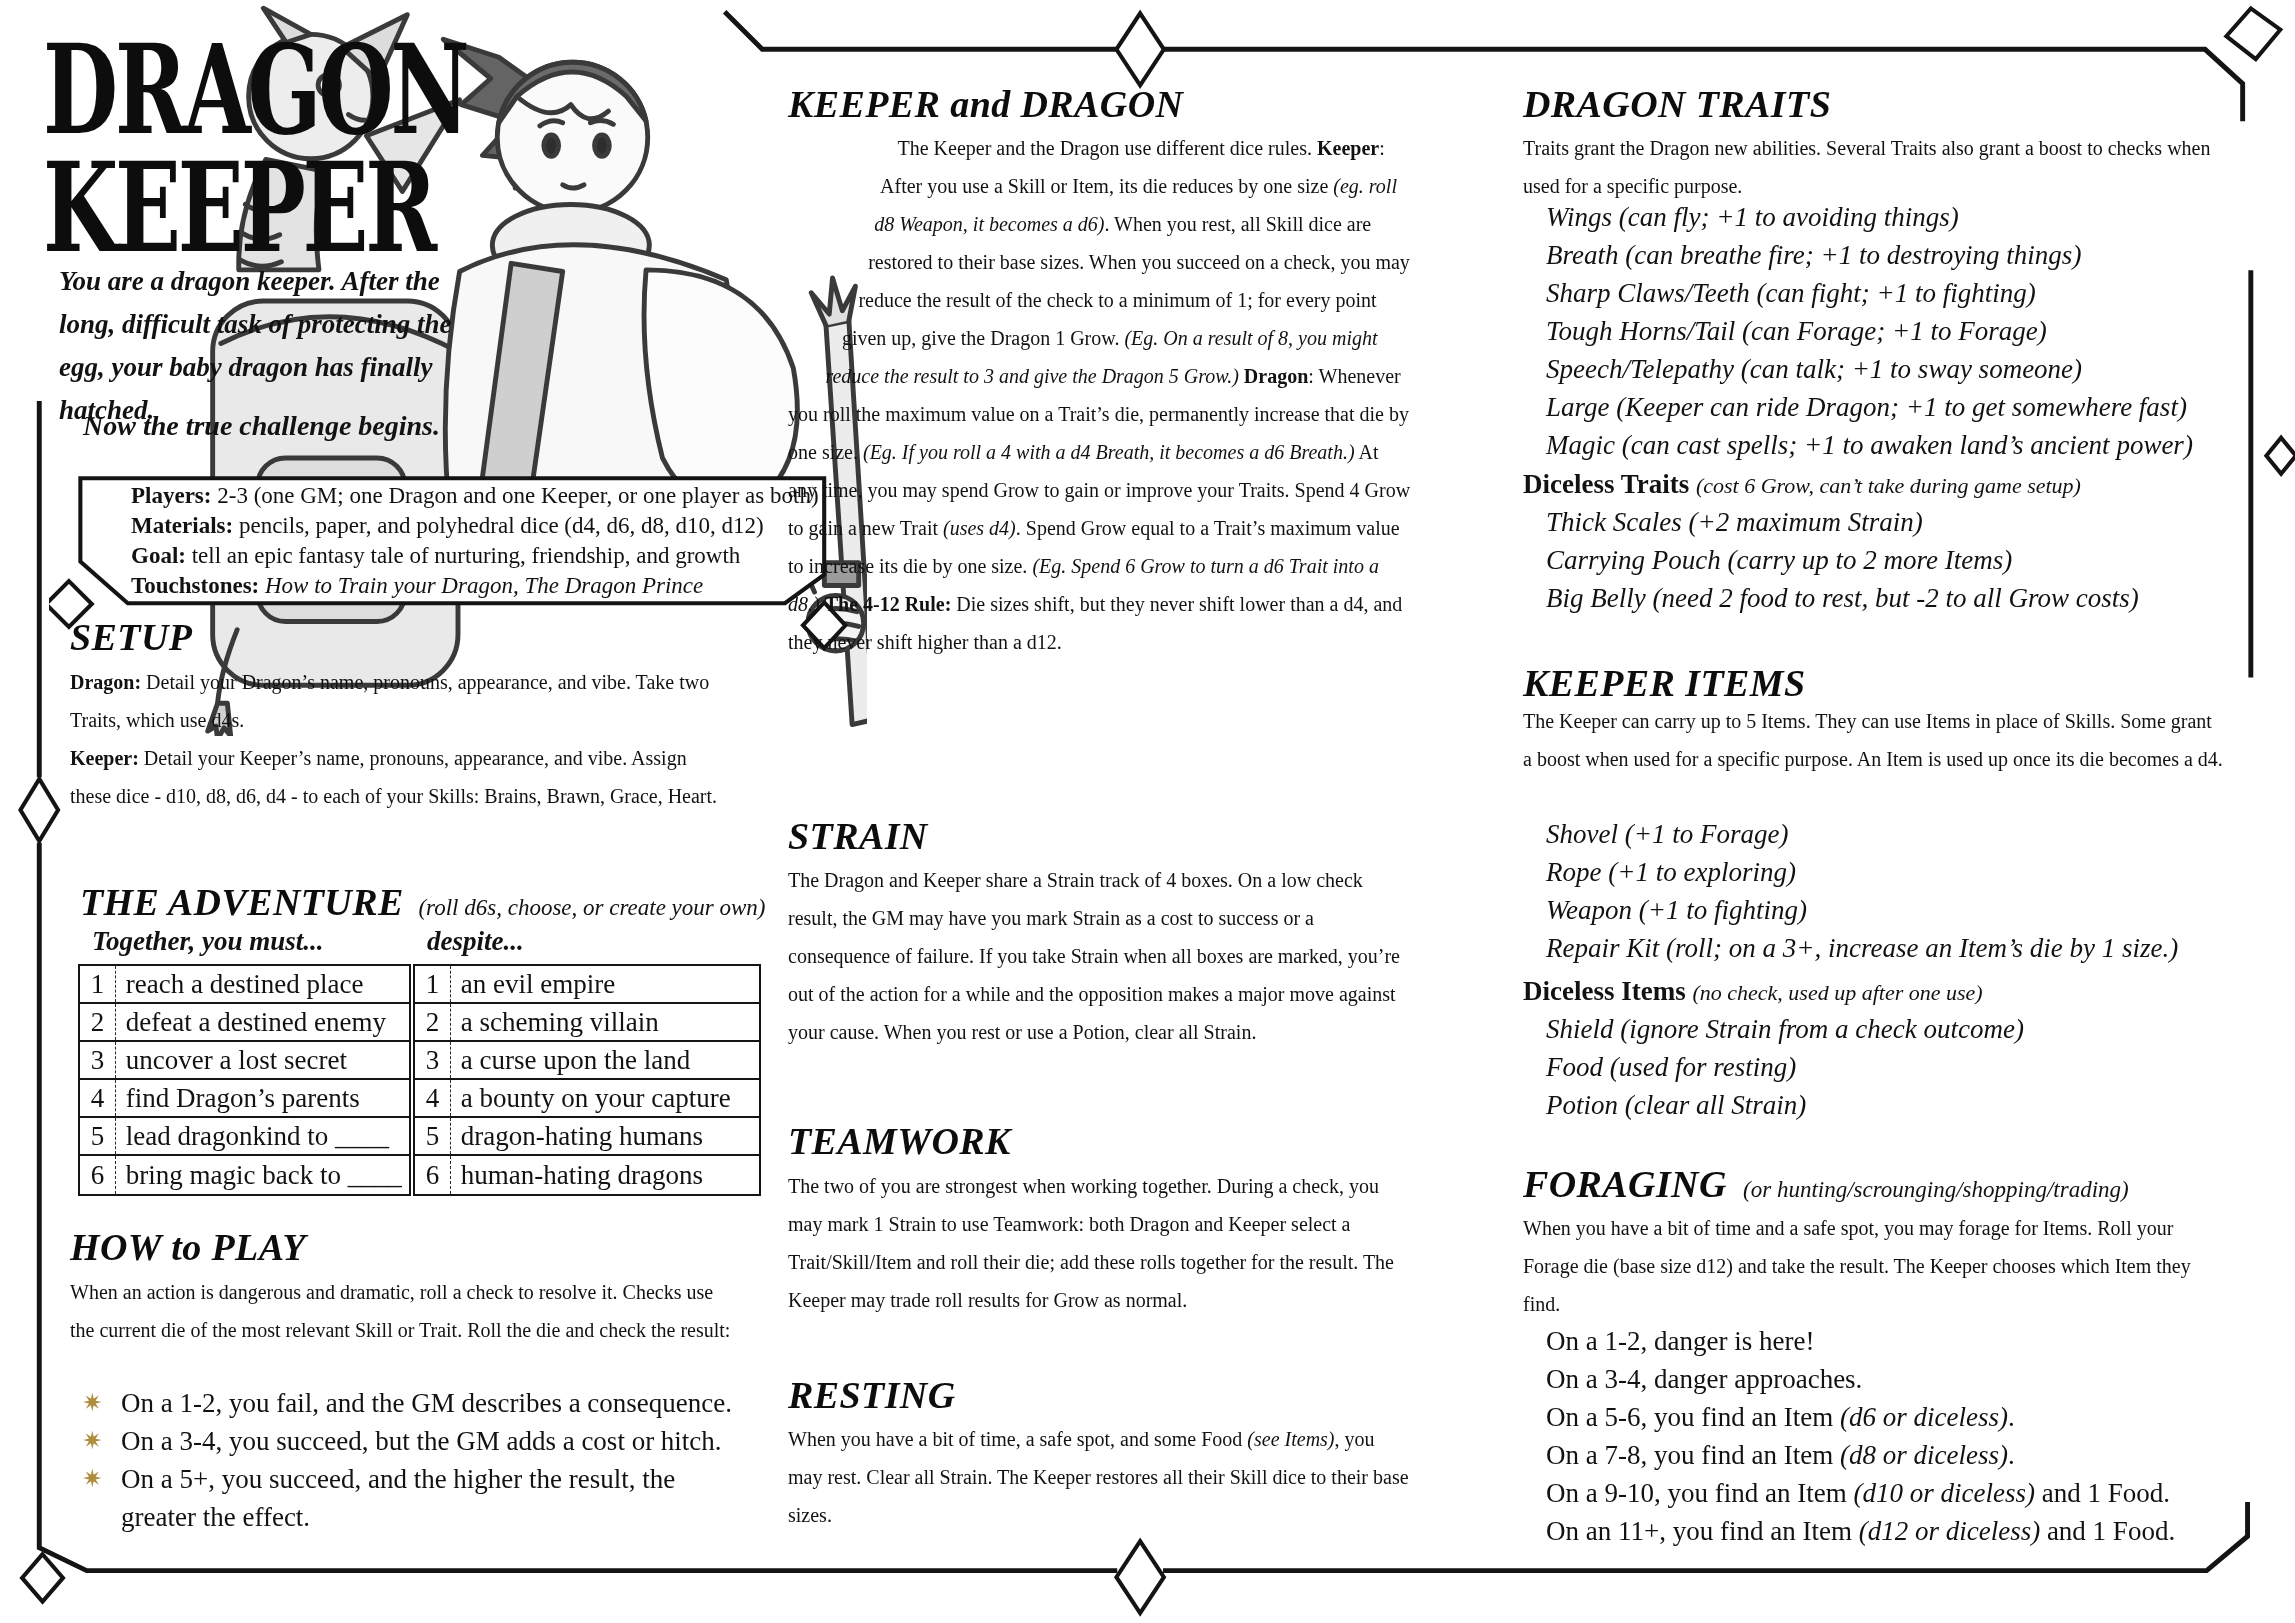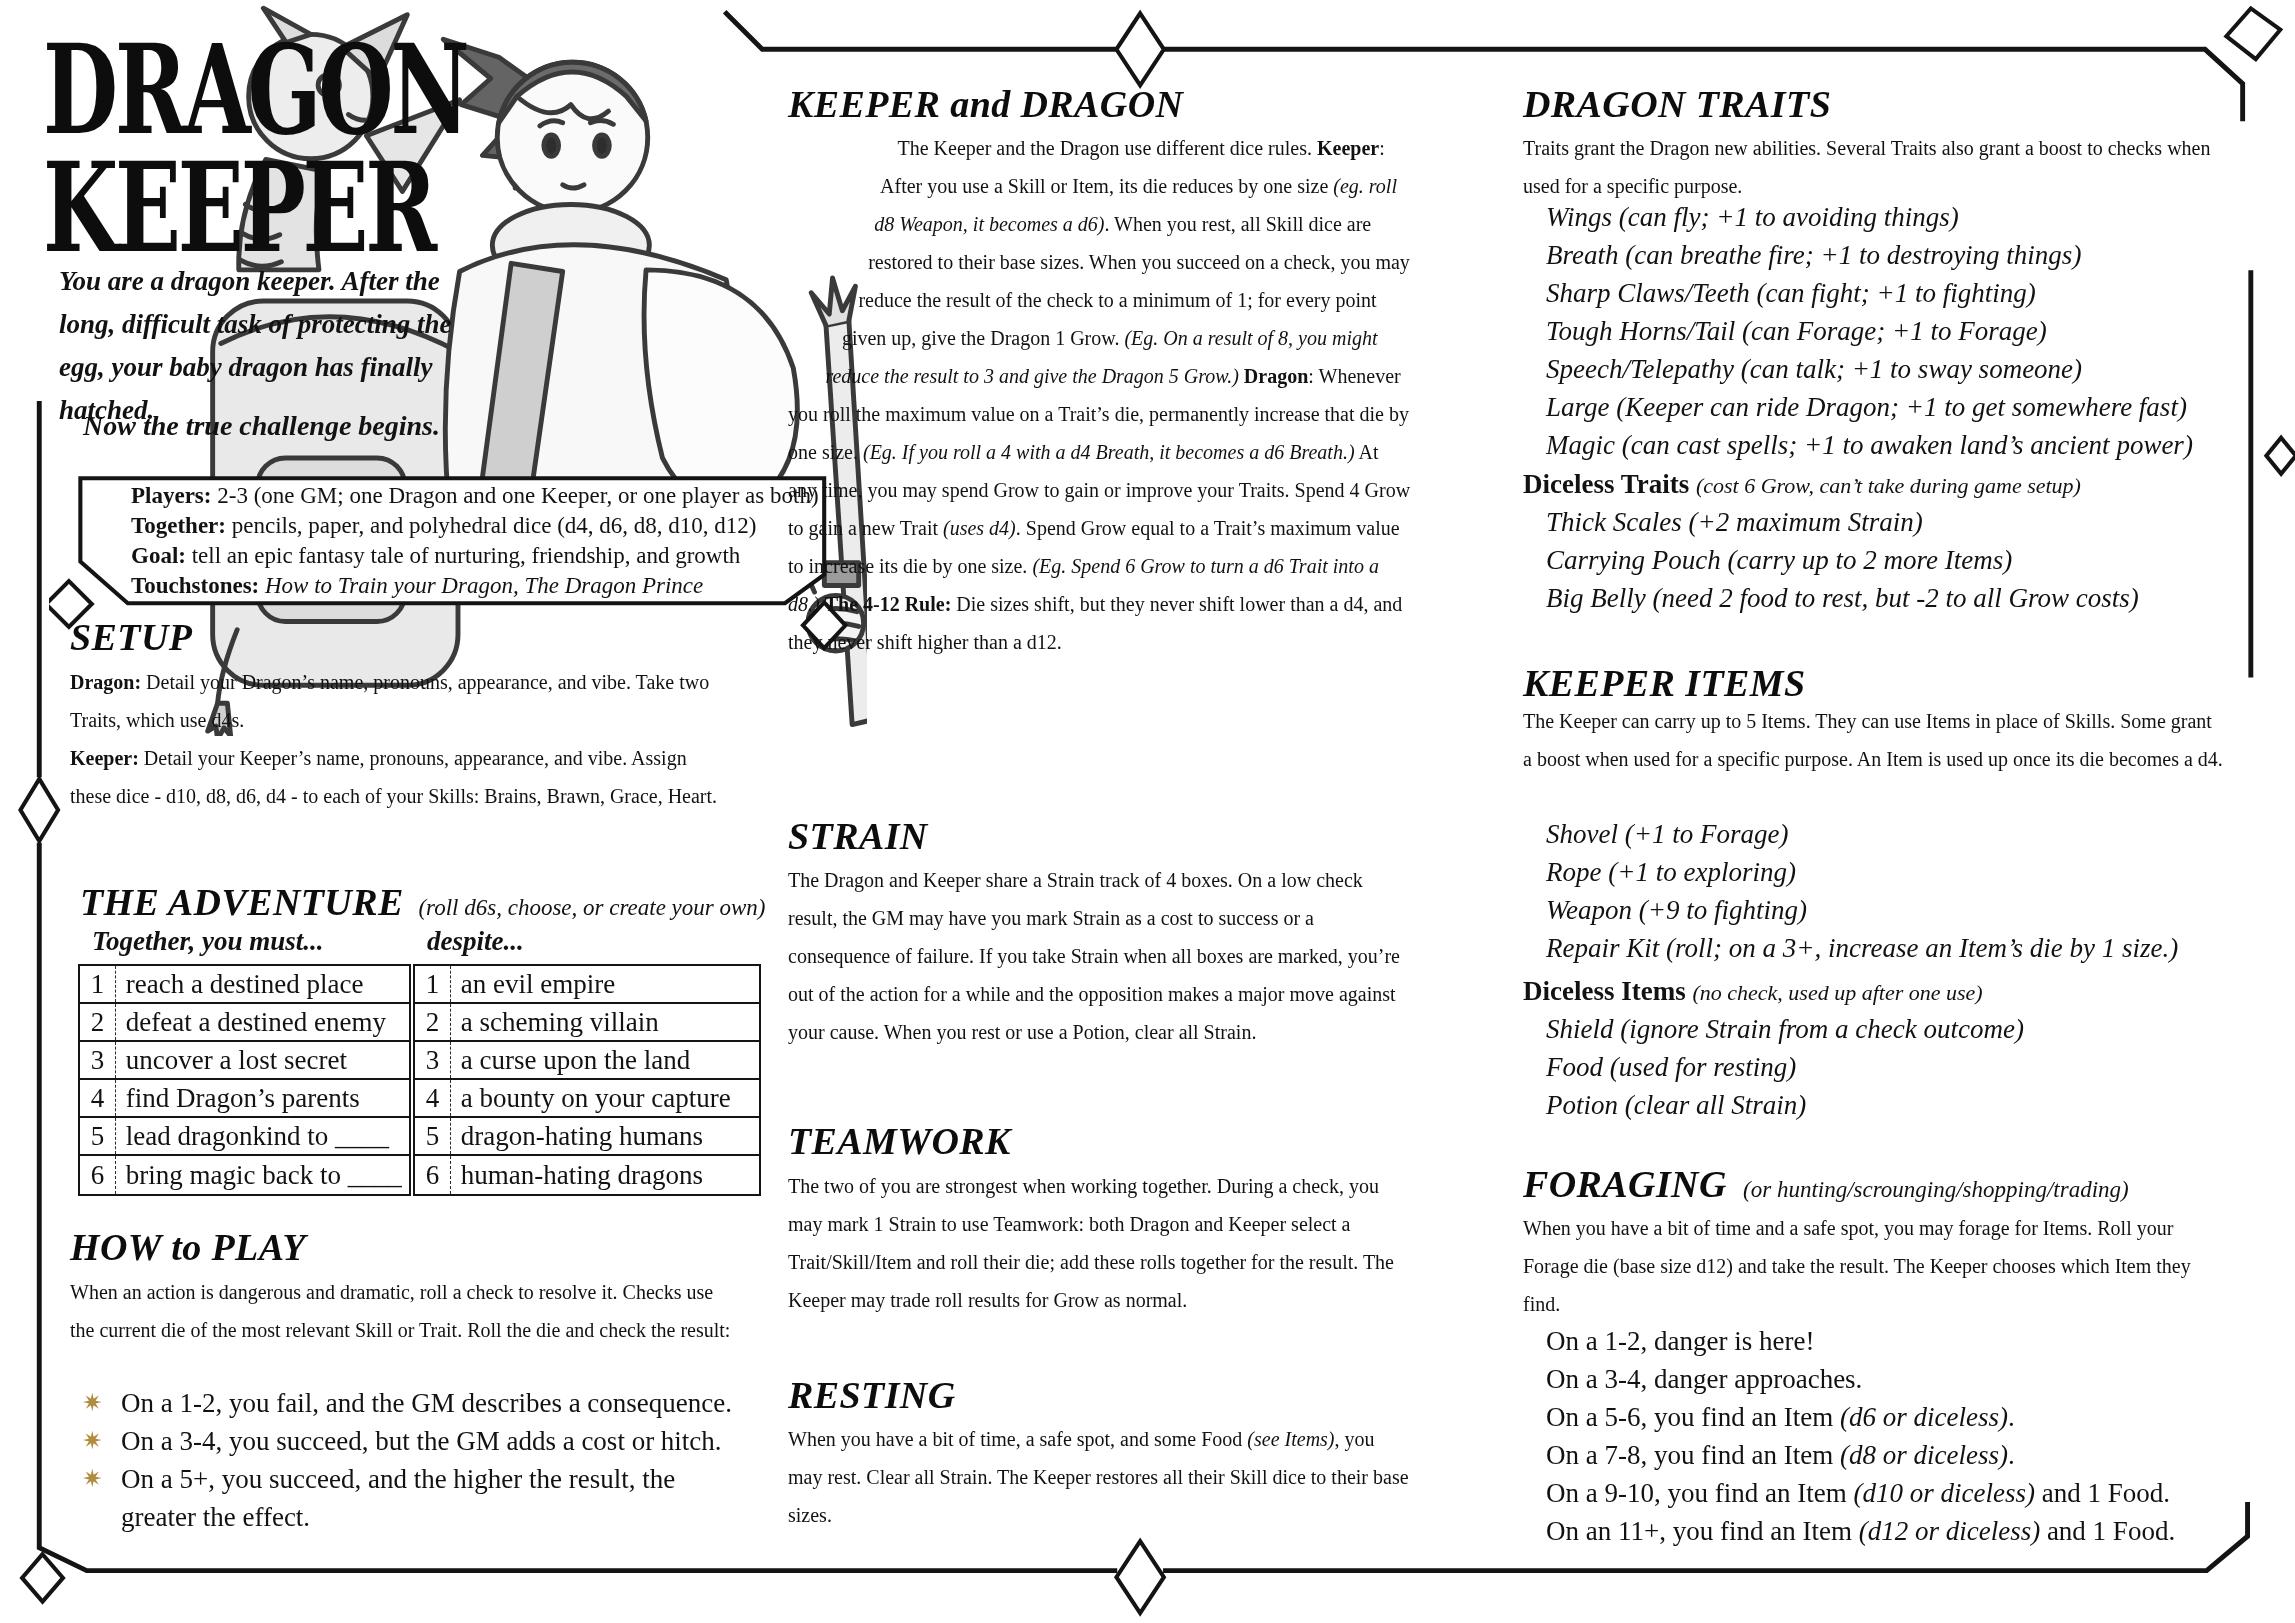--- a/index.html
+++ b/index.html
@@ -141,21 +141,21 @@
     <path d="M38,10 L948,10 L948,128 L900,163 L96,163 L38,112 Z" fill="#ffffff" stroke="#141414" stroke-width="5"></path>
     <polygon points="24,136 52,164 24,192 -4,164" fill="#ffffff" stroke="#141414" stroke-width="5"></polygon>
     <polygon points="948,162 974,190 948,218 922,190" fill="#ffffff" stroke="#141414" stroke-width="5"></polygon>
   </svg>
   <div class="abs infobox-text" style="left:131px;top:481px;width:704px;">
     <div>
       <span class="lbl">Players:</span>
       <span>2-3 (one GM; one Dragon and one Keeper, or one player as both)</span>
     </div>
     <div>
-      <span class="lbl">Together:</span>
+      <span class="lbl">Materials:</span>
       <span>pencils, paper, and polyhedral dice (d4, d6, d8, d10, d12)</span>
     </div>
     <div>
       <span class="lbl">Goal:</span>
       <span>tell an epic fantasy tale of nurturing, friendship, and growth</span>
     </div>
     <div>
       <span class="lbl">Touchstones:</span>
       <span class="it">How to Train your Dragon, The Dragon Prince</span>
     </div>
@@ -277,21 +277,21 @@
     <div>Thick Scales (+2 maximum Strain)</div>
     <div>Carrying Pouch (carry up to 2 more Items)</div>
     <div>Big Belly (need 2 food to rest, but -2 to all Grow costs)</div>
   </div>
 
   <div class="abs h" style="left:1523px;top:654px;margin-top:7px;">KEEPER ITEMS</div>
   <div class="abs b" style="left:1523px;top:702px;width:702px;">The Keeper can carry up to 5 Items. They can use Items in place of Skills. Some grant a boost when used for a specific purpose. An Item is used up once its die becomes a d4.</div>
   <div class="abs line-list" style="left:1523px;top:815px;">
     <div>Shovel (+1 to Forage)</div>
     <div>Rope (+1 to exploring)</div>
-    <div>Weapon (+9 to fighting)</div>
+    <div>Weapon (+1 to fighting)</div>
     <div>Repair Kit (roll; on a 3+, increase an Item’s die by 1 size.)</div>
   </div>
   <div class="abs sub-head" style="left:1523px;top:972px;white-space:nowrap;">
     <span class="lbl">Diceless Items</span>
     <span class="note">(no check, used up after one use)</span>
   </div>
   <div class="abs line-list" style="left:1523px;top:1010px;">
     <div>Shield (ignore Strain from a check outcome)</div>
     <div>Food (used for resting)</div>
     <div>Potion (clear all Strain)</div>

